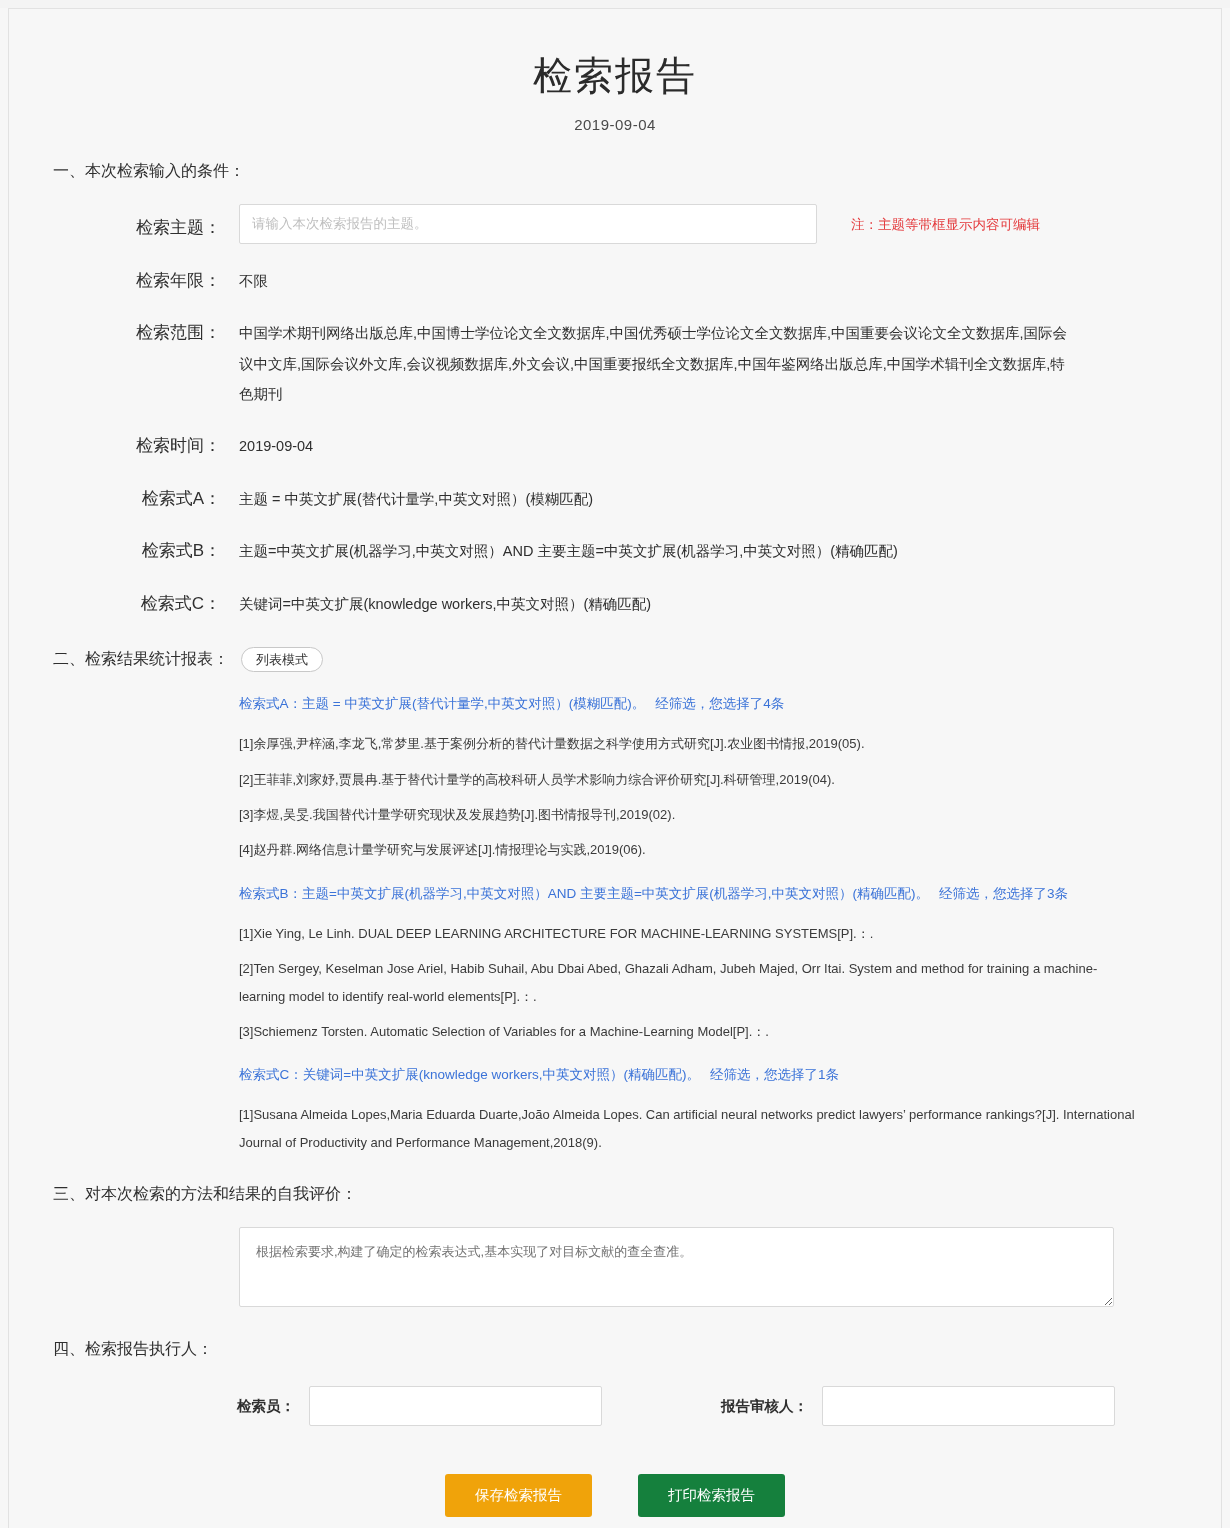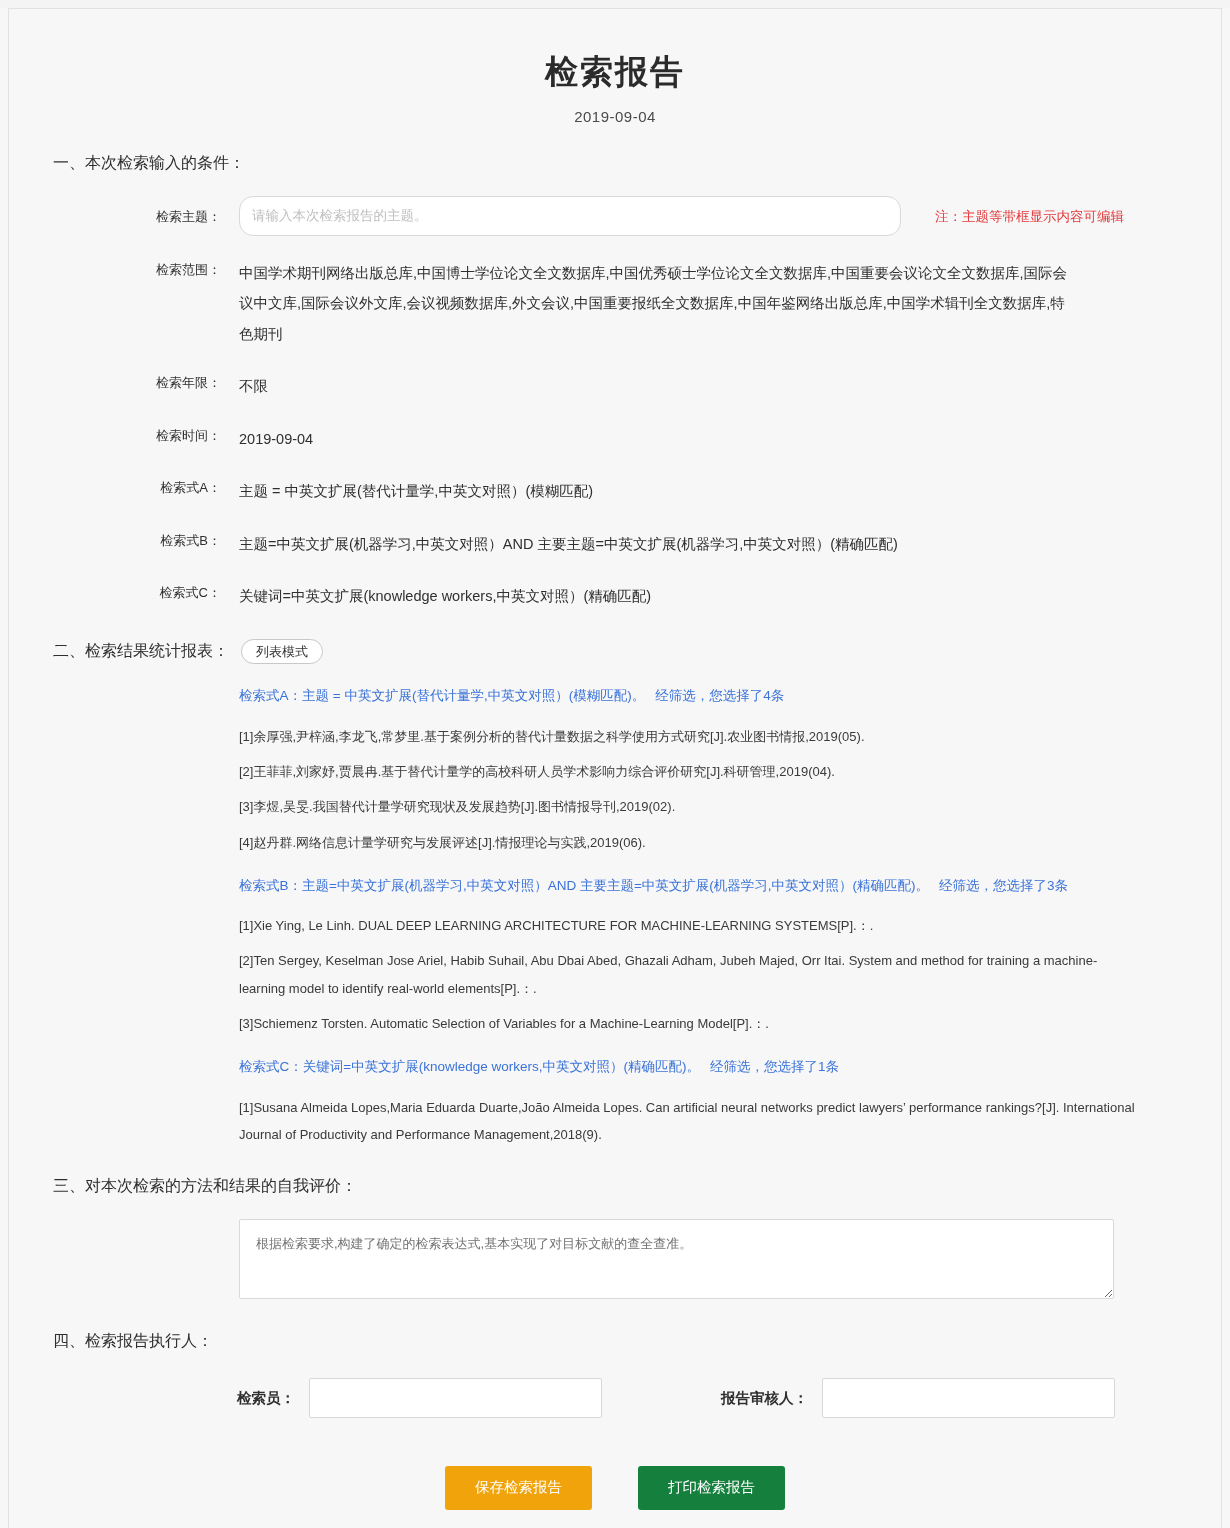--- a/index.html
+++ b/index.html
@@ -24,22 +24,22 @@
   .sheet {
     background: #f7f7f7;
     border: 1px solid #e2e2e2;
     margin: 8px;
     min-height: 1508px;
     box-sizing: border-box;
     padding: 24px 40px 40px 40px;
   }
   .report-title {
     text-align: center;
-    font-size: 33px;
-    font-weight: bold;
+    font-size: 39px;
+    font-weight: normal;
     color: #2b2b2b;
     letter-spacing: 2px;
     margin: 18px 0 0 0;
     line-height: 1.3;
   }
   .report-date {
     text-align: center;
     font-size: 15px;
     color: #4a4a4a;
     margin-top: 14px;
@@ -71,40 +71,40 @@
   .cond-row {
     display: flex;
     align-items: flex-start;
     margin-bottom: 22px;
   }
   .cond-label {
     width: 190px;
     min-width: 190px;
     text-align: right;
     padding-right: 18px;
-    font-size: 13px;
+    font-size: 17px;
     color: #2f2f2f;
     padding-top: 3px;
     box-sizing: border-box;
   }
   .cond-label.input-label {
     padding-top: 12px;
   }
   .cond-value {
     font-size: 14.5px;
     color: #2f2f2f;
     line-height: 2.1;
     max-width: 830px;
   }
   .topic-input {
-    width: 662px;
+    width: 578px;
     height: 40px;
     border: 1px solid #d9d9d9;
     background: #fff;
-    border-radius: 14px;
+    border-radius: 2px;
     font-size: 13.5px;
     color: #333;
     padding: 0 12px;
     box-sizing: border-box;
     outline: none;
     font-family: "Liberation Sans", sans-serif;
   }
   .topic-input::placeholder {
     color: #bfbfbf;
   }
@@ -227,27 +227,27 @@
 
       <div class="cond-row">
         <div class="cond-label input-label">检索主题：</div>
         <div class="row-inline">
           <input class="topic-input" type="text" placeholder="请输入本次检索报告的主题。" style="">
           <span class="note">注：主题等带框显示内容可编辑</span>
         </div>
       </div>
 
       <div class="cond-row">
+        <div class="cond-label">检索年限：</div>
+        <div class="cond-value">不限</div>
+      </div>
+
+      <div class="cond-row">
         <div class="cond-label">检索范围：</div>
         <div class="cond-value">中国学术期刊网络出版总库,中国博士学位论文全文数据库,中国优秀硕士学位论文全文数据库,中国重要会议论文全文数据库,国际会议中文库,国际会议外文库,会议视频数据库,外文会议,中国重要报纸全文数据库,中国年鉴网络出版总库,中国学术辑刊全文数据库,特色期刊</div>
-      </div>
-
-      <div class="cond-row">
-        <div class="cond-label">检索年限：</div>
-        <div class="cond-value">不限</div>
       </div>
 
       <div class="cond-row">
         <div class="cond-label">检索时间：</div>
         <div class="cond-value">2019-09-04</div>
       </div>
 
       <div class="cond-row">
         <div class="cond-label">检索式A：</div>
         <div class="cond-value">主题 = 中英文扩展(替代计量学,中英文对照）(模糊匹配)</div>

